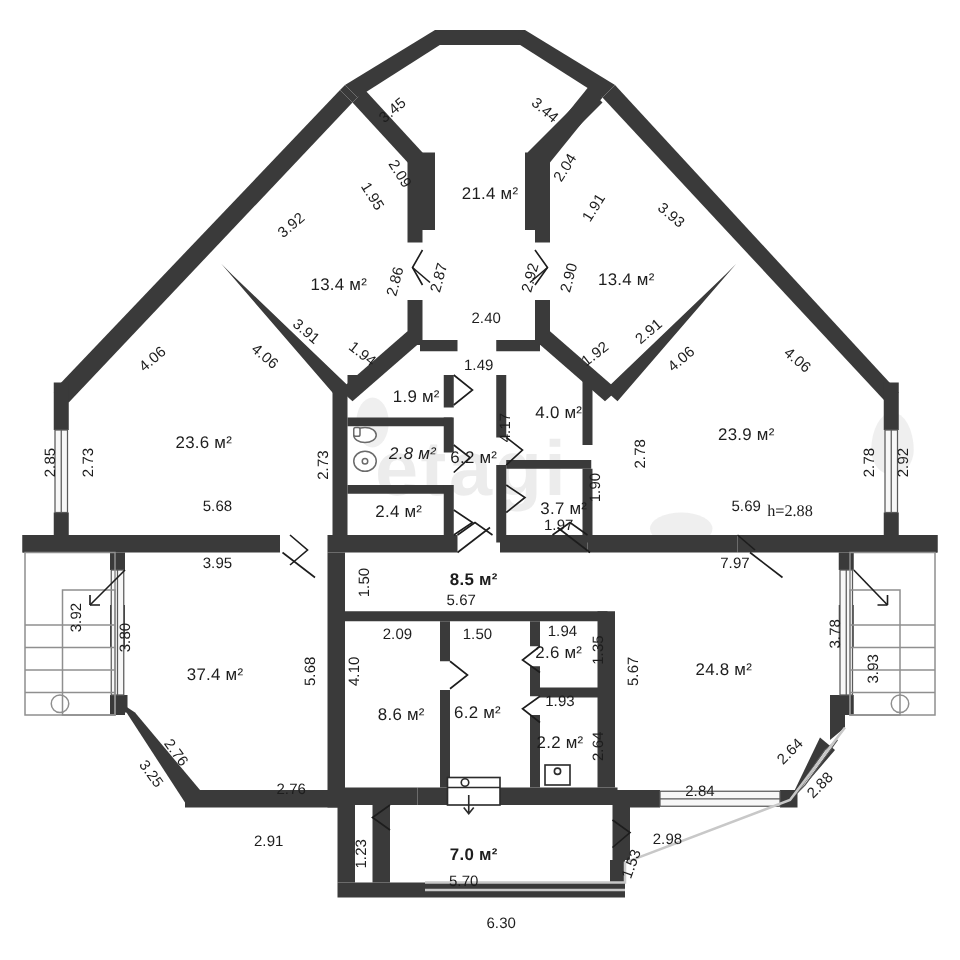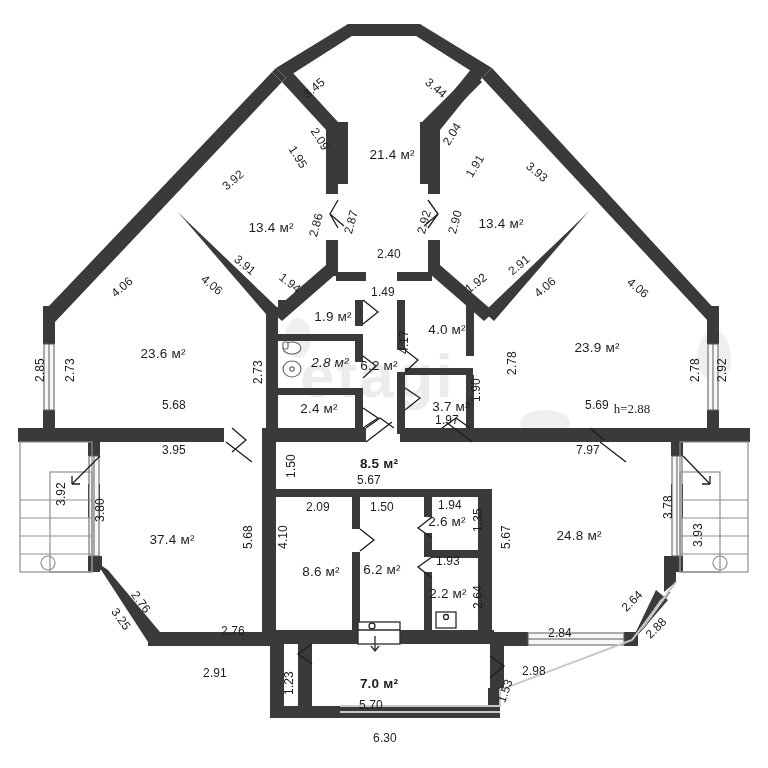--- a/index.html
+++ b/index.html
@@ -320,17 +320,17 @@
       <div class="lbl dim" style="left: 121px; top: 619px; transform: translate(-50%, -50%) rotate(54deg);">3.25</div>
       <div class="lbl dim" style="left: 233px; top: 631px; transform: translate(-50%, -50%) rotate(0deg);">2.76</div>
       <div class="lbl dim" style="left: 215px; top: 673px; transform: translate(-50%, -50%) rotate(0deg);">2.91</div>
       <div class="lbl dim" style="left: 289px; top: 683px; transform: translate(-50%, -50%) rotate(-90deg);">1.23</div>
       <div class="lbl dim" style="left: 560px; top: 633px; transform: translate(-50%, -50%) rotate(0deg);">2.84</div>
       <div class="lbl dim" style="left: 534px; top: 671px; transform: translate(-50%, -50%) rotate(0deg);">2.98</div>
       <div class="lbl dim" style="left: 632px; top: 601px; transform: translate(-50%, -50%) rotate(-45deg);">2.64</div>
       <div class="lbl dim" style="left: 656px; top: 628px; transform: translate(-50%, -50%) rotate(-45deg);">2.88</div>
       <div class="lbl dim" style="left: 505px; top: 691px; transform: translate(-50%, -50%) rotate(-70deg);">1.53</div>
       <div class="lbl dim" style="left: 371px; top: 705px; transform: translate(-50%, -50%) rotate(0deg);">5.70</div>
-      <div class="lbl dim" style="left: 379px; top: 738px; transform: translate(-50%, -50%) rotate(0deg); padding-left: 12px;">6.30</div>
+      <div class="lbl dim" style="left: 395px; top: 738px; transform: translate(-50%, -50%) rotate(0deg); padding-left: 12px;">6.30</div>
       <div class="lbl hlab" style="left: 632px; top: 408px; transform: translate(-50%, -50%);">h=2.88</div>
     </div>
 
 </div>
 
 </body></html>

